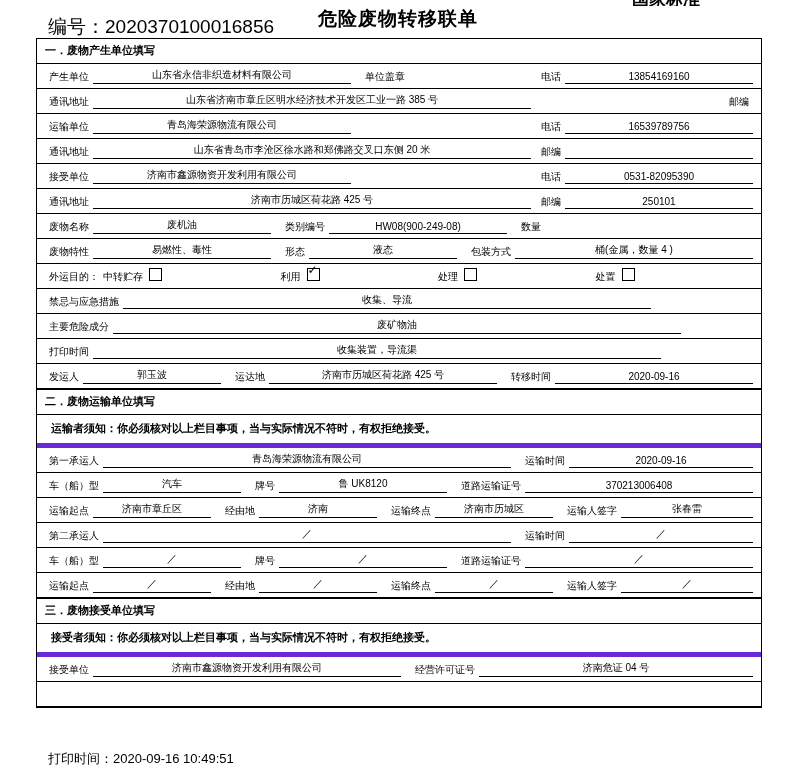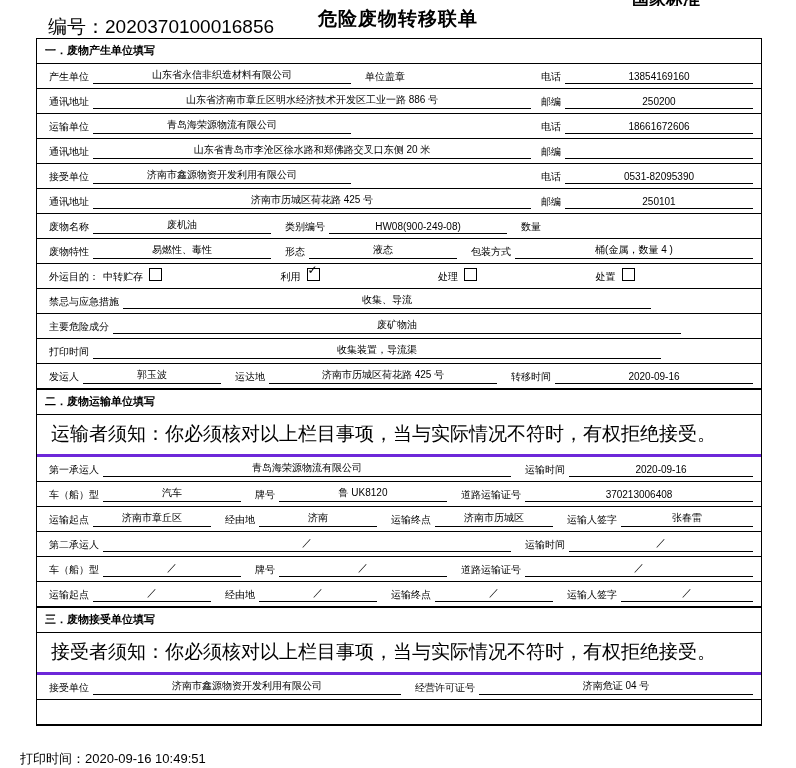--- a/index.html
+++ b/index.html
@@ -64,23 +64,24 @@
     box-sizing: border-box;
     background: #fff;
   }
   .section-head {
     border-bottom: 1px solid #000;
     padding: 4px 8px 5px 8px;
     font-weight: bold;
     font-size: 11px;
   }
   .notice {
-    border-bottom: 3px solid #6d28d9;
+    border-bottom: 5px solid #6d28d9;
     padding: 6px 8px 7px 14px;
-    font-size: 19px;
+    font-size: 11px;
+    font-weight: bold;
   }
   .row {
     display: flex;
     align-items: flex-end;
     border-bottom: 1px solid #000;
     padding: 4px 8px 4px 12px;
     box-sizing: border-box;
     min-height: 25px;
     font-size: 10px;
   }
@@ -115,21 +116,21 @@
     position: absolute;
     left: 0px;
     top: -5px;
     font-size: 12px;
     line-height: 12px;
   }
   .opt { white-space: nowrap; }
   
   .print-time {
     position: absolute;
-    left: 20px;
+    left: 48px;
     top: 750px;
     font-size: 13px;
     white-space: nowrap;
   }
 </style>
 </head>
 <body>
 
 <div class="page">
 
@@ -150,32 +151,31 @@
       <span class="val" style="width:250px">山东省永信非织造材料有限公司</span>
       <span class="gap"></span>
       <span class="lbl">单位盖章</span>
       <span class="spacer"></span>
       <span class="lbl">电话</span>
       <span class="val" style="width:180px">13854169160</span>
     </div>
 
     <div class="row">
       <span class="lbl">通讯地址</span>
-      <span class="val" style="width:430px">山东省济南市章丘区明水经济技术开发区工业一路 886 号</span>
+      <span class="val" style="width:430px">山东省济南市章丘区明水经济技术开发区工业一路 385 号</span>
       <span class="spacer"></span>
       <span class="lbl">邮编</span>
-      <span class="val" style="width:180px">250200</span>
     </div>
 
     <div class="row">
       <span class="lbl">运输单位</span>
       <span class="val" style="width:250px">青岛海荣源物流有限公司</span>
       <span class="spacer"></span>
       <span class="lbl">电话</span>
-      <span class="val" style="width:180px">18661672606</span>
+      <span class="val" style="width:180px">16539789756</span>
     </div>
 
     <div class="row">
       <span class="lbl">通讯地址</span>
       <span class="val" style="width:430px">山东省青岛市李沧区徐水路和郑佛路交叉口东侧 20 米</span>
       <span class="spacer"></span>
       <span class="lbl">邮编</span>
       <span class="val" style="width:180px"></span>
     </div>
 

